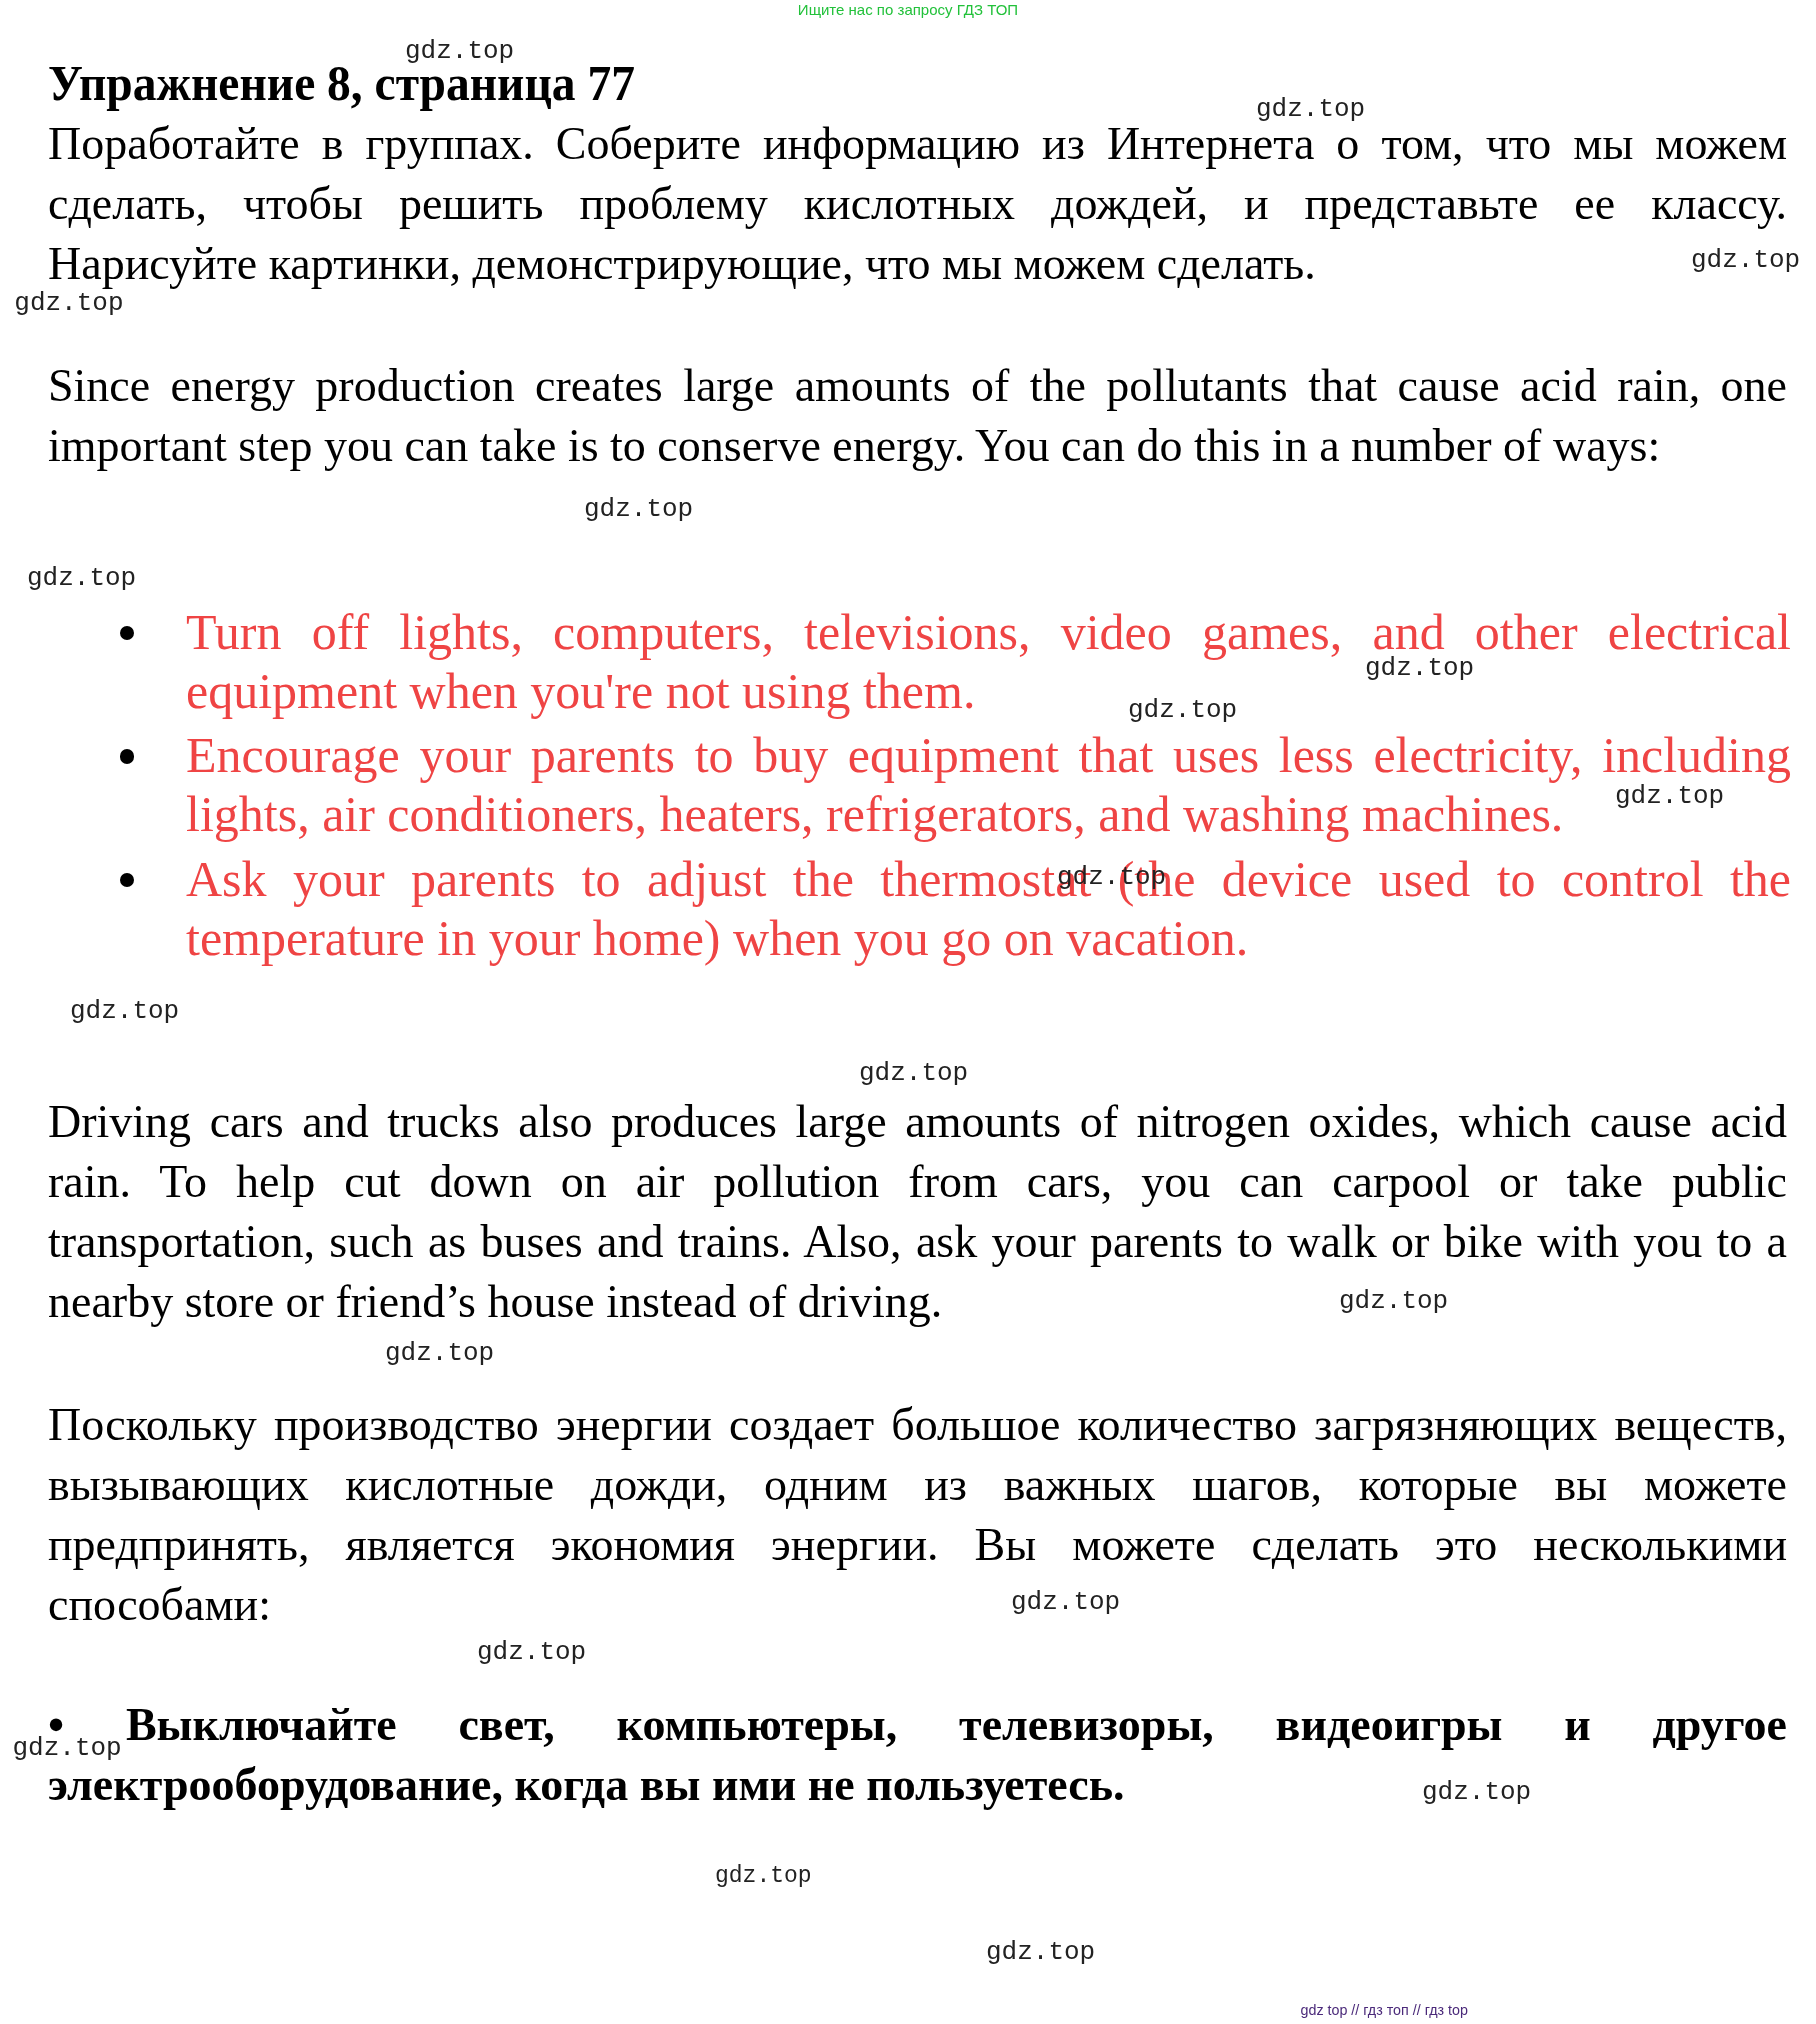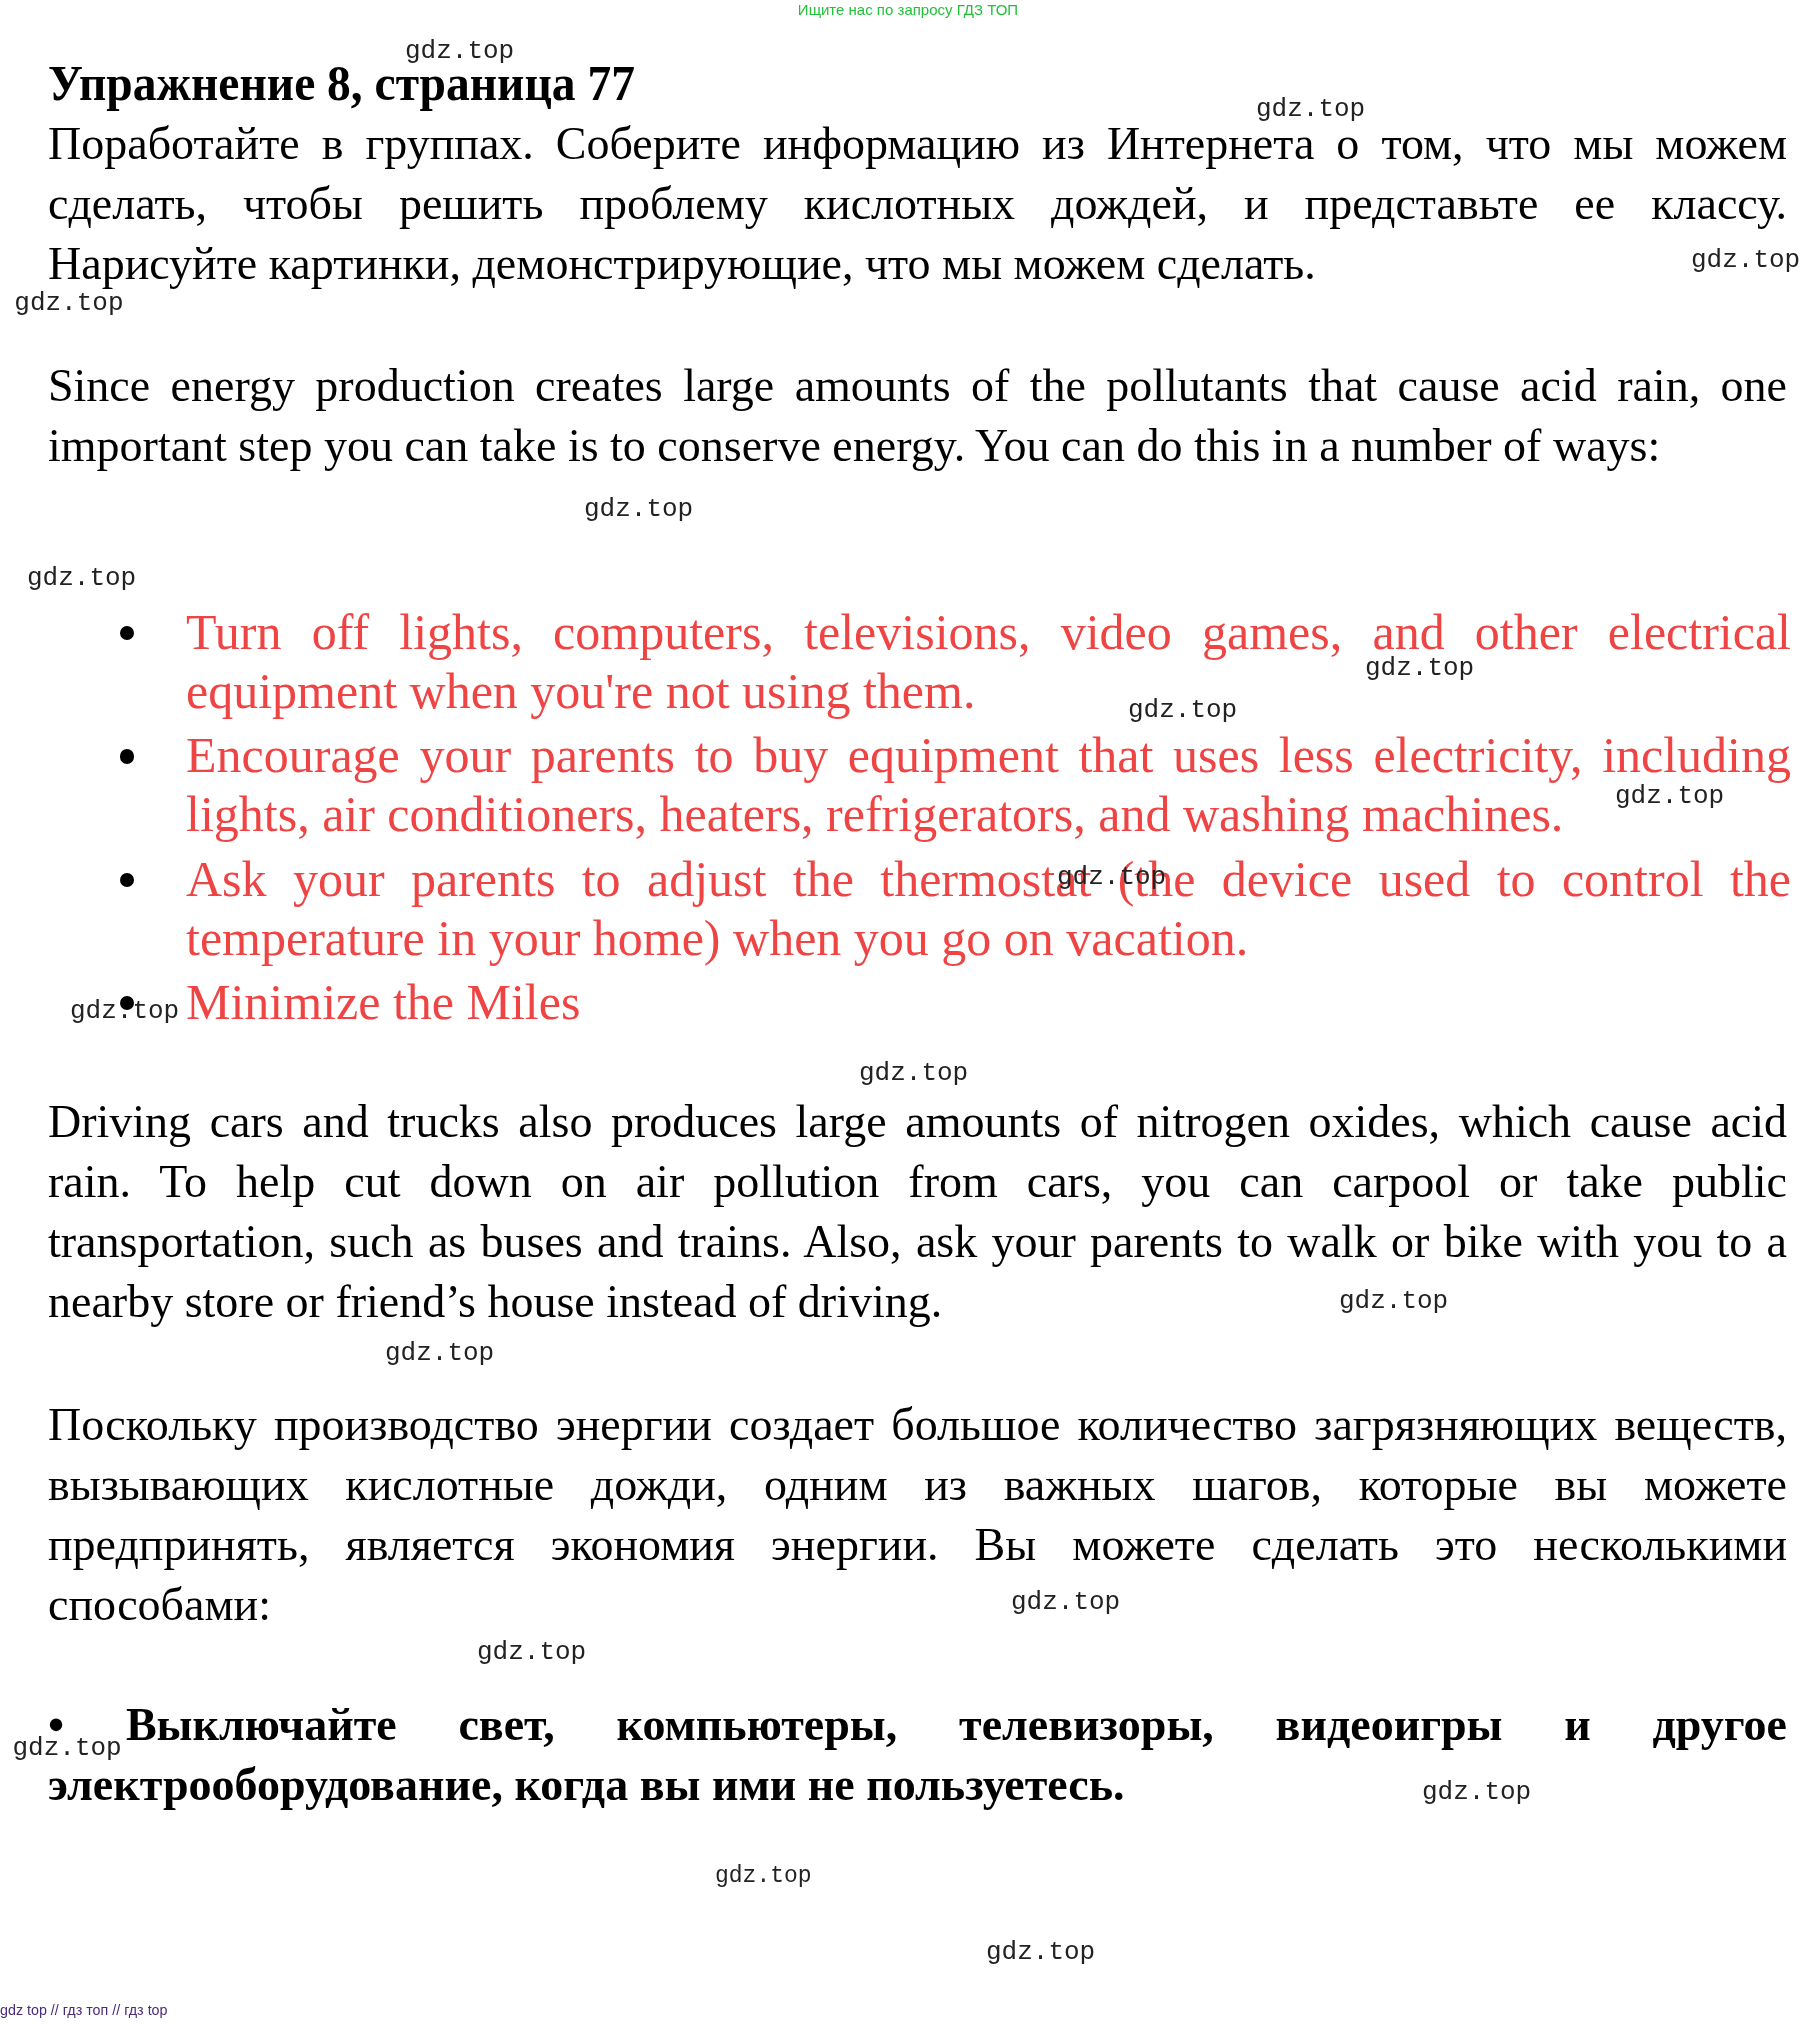--- a/index.html
+++ b/index.html
@@ -4,21 +4,21 @@
   <style>
     html, body { margin: 0; padding: 0; background: #ffffff; }
     body { width: 1816px; height: 2025px; position: relative; overflow: hidden; }
     .page { position: absolute; left: 0; top: 0; width: 1816px; height: 2025px; }
     .top-banner {
       position: absolute; top: 0; left: 0; width: 1816px; text-align: center;
       font-family: "Liberation Sans", sans-serif; font-size: 15px; color: #22c13a;
       line-height: 18px; padding-top: 0.9px;
     }
     .bottom-banner {
-      position: absolute; top: 2001px; left: 0; width: 1468px; text-align: left;
+      position: absolute; top: 2001px; left: 0; width: 1468px; text-align: right;
       font-family: "Liberation Sans", sans-serif; font-size: 14.3px; color: #4b2a7a;
       line-height: 18px;
     }
     .title {
       position: absolute; left: 48px; top: 52px;
       font-family: "Liberation Serif", serif; font-weight: bold; font-size: 50px;
       color: #000; line-height: 62px; white-space: nowrap;
       transform: scaleX(0.95); transform-origin: left top;
     }
     .para {
@@ -54,21 +54,20 @@
   <div class="title">Упражнение 8, страница 77</div>
 
   <div class="para" style="top:114px;">Поработайте в группах. Соберите информацию из Интернета о том, что мы можем сделать, чтобы решить проблему кислотных дождей, и представьте ее классу. Нарисуйте картинки, демонстрирующие, что мы можем сделать.</div>
 
   <div class="para" style="top:356px;">Since energy production creates large amounts of the pollutants that cause acid rain, one important step you can take is to conserve energy. You can do this in a number of ways:</div>
 
   <ul class="bullets" style="top:599px;">
     <li><span class="dot"></span><span>Turn off lights, computers, televisions, video games, and other electrical equipment when you're not using them.</span></li>
     <li><span class="dot"></span><span>Encourage your parents to buy equipment that uses less electricity, including lights, air conditioners, heaters, refrigerators, and washing machines.</span></li>
     <li><span class="dot"></span><span>Ask your parents to adjust the thermostat (the device used to control the temperature in your home) when you go on vacation.</span></li>
-    <li><span class="dot"></span><span>Minimize the Miles</span></li>
   </ul>
 
   <div class="para" style="top:1092px;">Driving cars and trucks also produces large amounts of nitrogen oxides, which cause acid rain. To help cut down on air pollution from cars, you can carpool or take public transportation, such as buses and trains. Also, ask your parents to walk or bike with you to a nearby store or friend’s house instead of driving.</div>
 
   <div class="para" style="top:1395px;">Поскольку производство энергии создает большое количество загрязняющих веществ, вызывающих кислотные дожди, одним из важных шагов, которые вы можете предпринять, является экономия энергии. Вы можете сделать это несколькими способами:</div>
 
   <div class="ru-bullet" style="top:1695px;">• Выключайте свет, компьютеры, телевизоры, видеоигры и другое электрооборудование, когда вы ими не пользуетесь.</div>
 
   <div class="wm" style="left:405px; top:37px;">gdz.top</div>
   <div class="wm" style="left:1256px; top:95px;">gdz.top</div>

